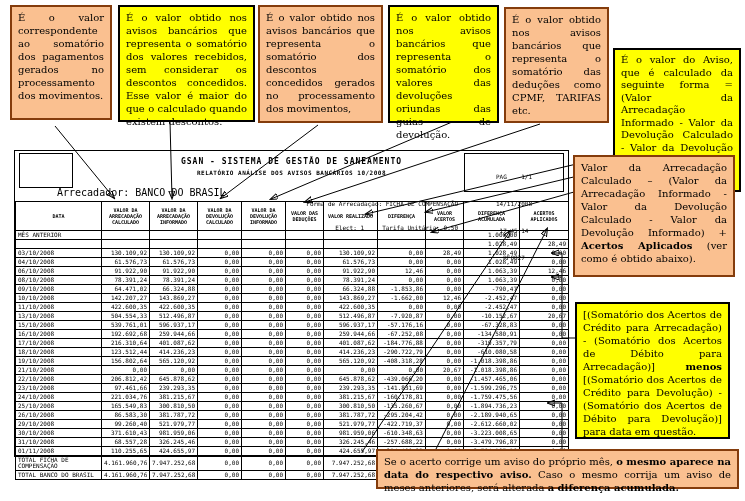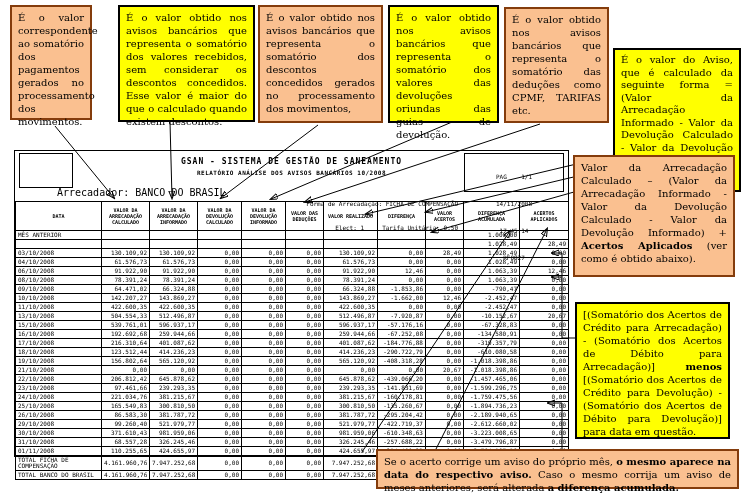--- a/index.html
+++ b/index.html
@@ -3,21 +3,21 @@
 <meta charset="utf-8">
 <style>
   html,body{margin:0;padding:0;background:#fff;}
   .canvas{position:relative;width:745px;height:501px;background:#ffffff;overflow:hidden;
           font-family:"DejaVu Serif", serif;}
   
   .callout{position:absolute;z-index:10;font-size:10px;line-height:13px;color:#000;
            padding:4px 6px;text-align:justify;box-sizing:border-box;}
   .peach{background:#FAC090;border:2px solid #843C0C;}
   .yellow{background:#FFFF00;border:2px solid #000000;}
-  .pos-c1{left:10px;top:5px;width:82px;height:115px;}
+  .pos-c1{left:10px;top:5px;width:102px;height:115px;}
   .pos-c2{left:118px;top:5px;width:137px;height:117px;}
   .pos-c3{left:258px;top:5px;width:125px;height:118px;}
   .pos-c4{left:388px;top:5px;width:111px;height:118px;}
   .pos-c5{left:504px;top:7px;width:105px;height:116px;}
   .pos-c6{left:613px;top:4px;width:128px;height:144px;line-height:12.5px;margin-top:44px;}
   .pos-r1{left:573px;top:155px;width:162px;height:122px;}
   .pos-r2{left:575px;top:302px;width:155px;height:137px;}
   .pos-b1{left:6px;top:452px;width:359px;height:43px;}
   .pos-b2{left:376px;top:449px;width:363px;height:40px;}
   

